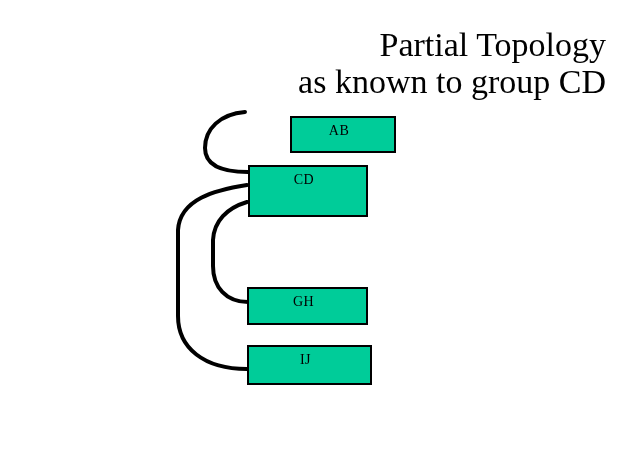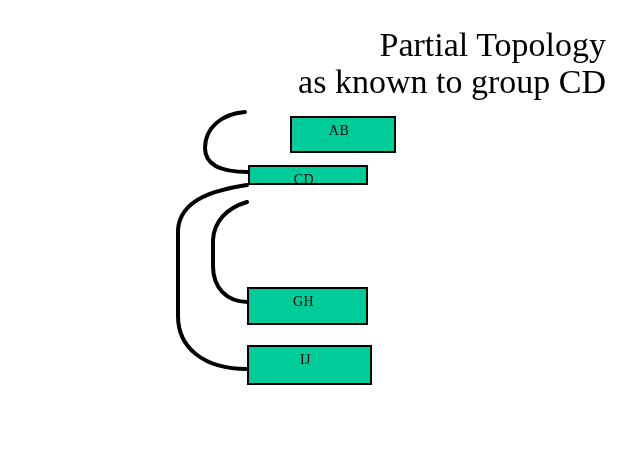--- a/index.html
+++ b/index.html
@@ -47,21 +47,21 @@
     background: var(--node-fill, #00CC99);
     border: 2px solid var(--node-border, #000000);
     text-align: center;
     padding-top: 5px;
     padding-right: 8px;
     font-size: 14px;
     letter-spacing: 0.5px;
     color: var(--label-color, #000000);
   }
   .node-ab { left: 243px; top: 116px; width: 106px; height: 37px; margin-left: 47px; }
-  .node-cd { left: 248px; top: 165px; width: 120px; height: 20px; }
+  .node-cd { left: 248px; top: 165px; width: 120px; height: 52px; }
   .node-gh { left: 247px; top: 287px; width: 121px; height: 38px; }
   .node-ij { left: 247px; top: 345px; width: 125px; height: 40px; }
 </style>
 </head>
 <body>
 
 <div class="slide">
 
   <div class="title">
     <div>Partial Topology</div>

